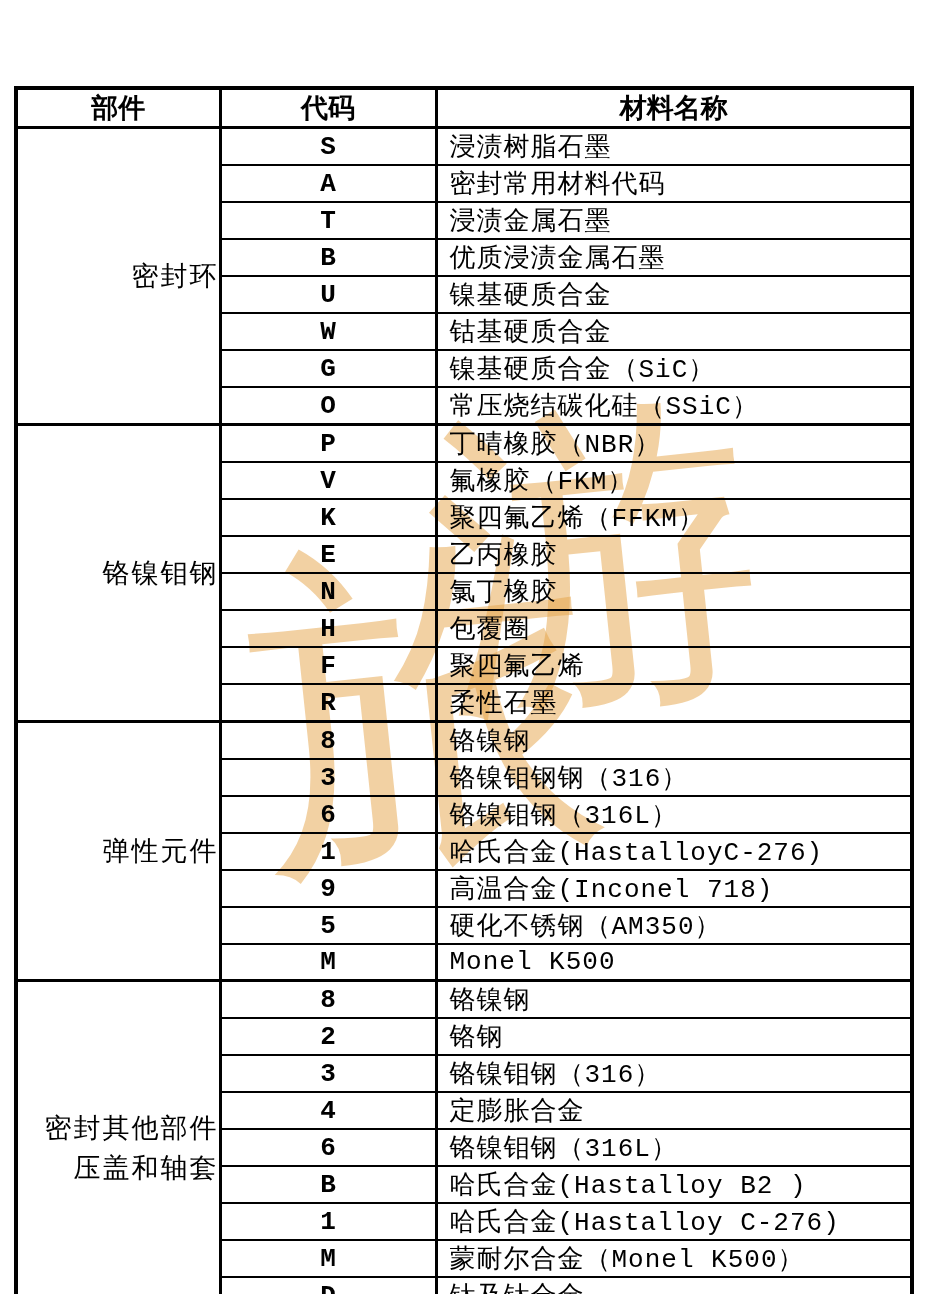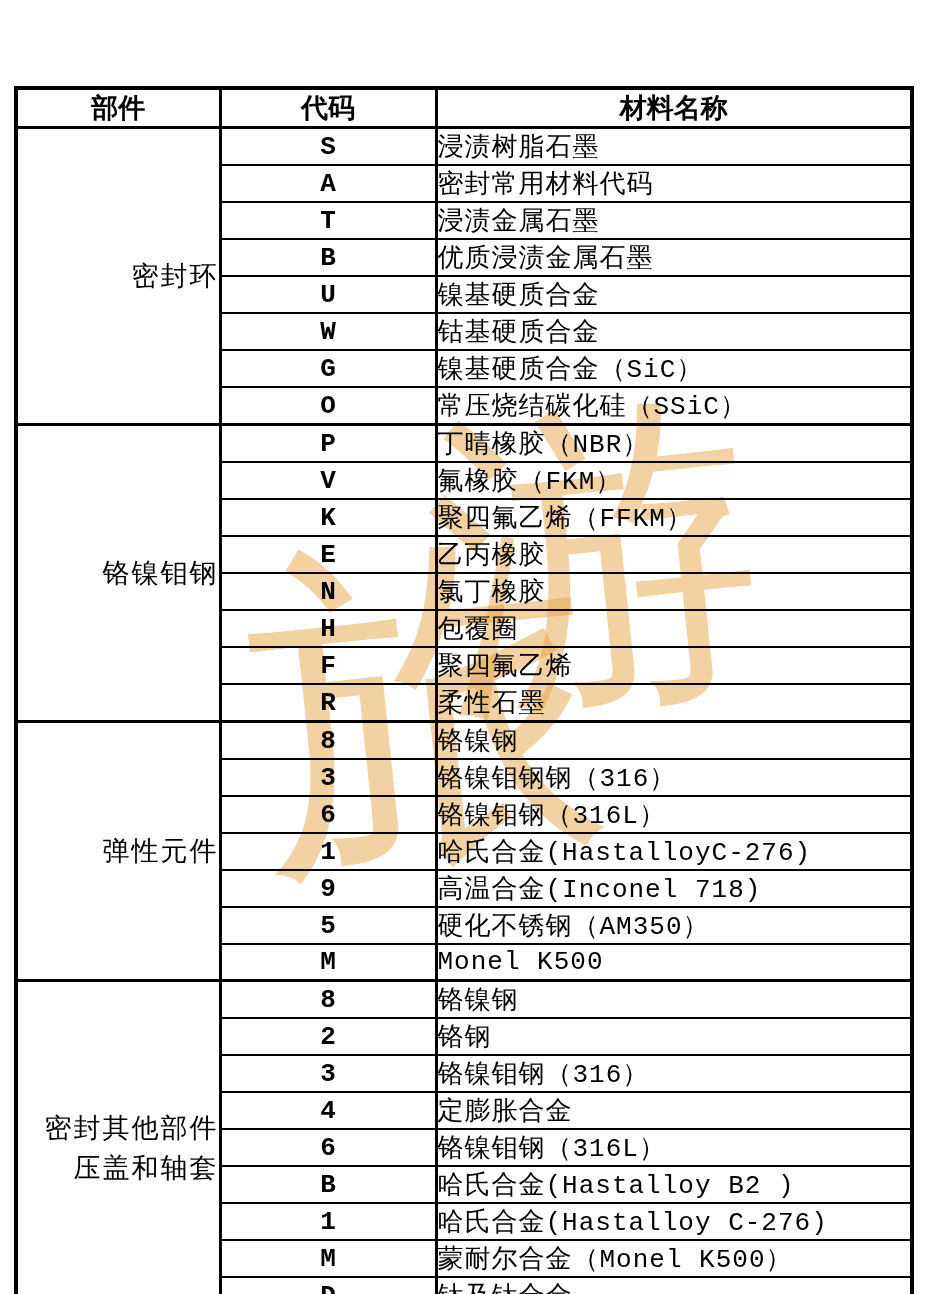--- a/index.html
+++ b/index.html
@@ -83,21 +83,21 @@
   td.code-cell {
     text-align: center;
     vertical-align: middle;
     font-size: 26px;
     font-weight: bold;
   }
   td.material-cell {
     text-align: left;
     vertical-align: middle;
     font-size: 26px;
-    padding-left: 0;
+    padding-left: 12px;
     letter-spacing: 1px;
     white-space: nowrap;
     overflow: hidden;
   }
   
   .watermark {
     position: absolute;
     left: 0; top: 0; right: 0; bottom: 0;
     pointer-events: none;
     z-index: 5;

